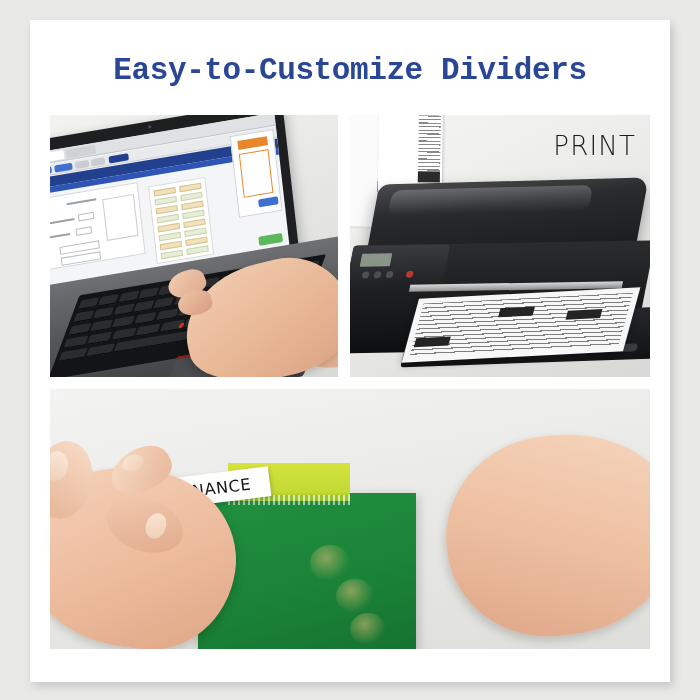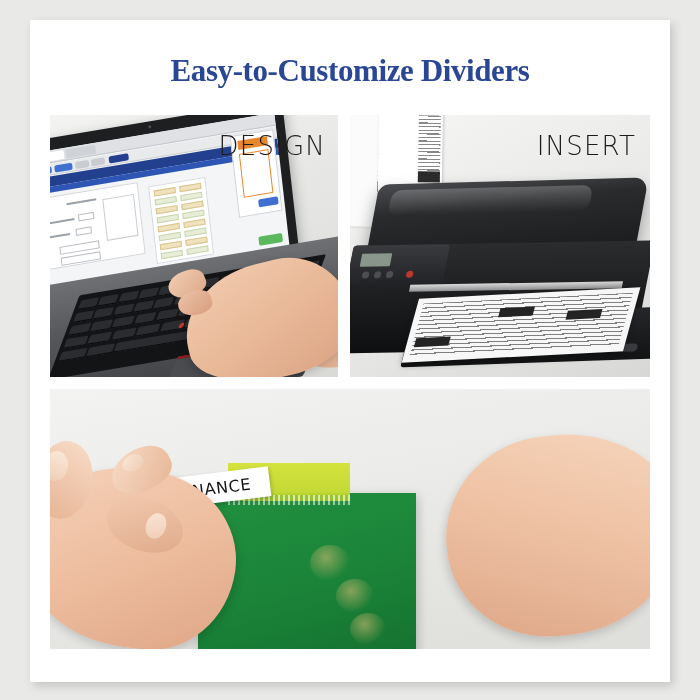--- a/index.html
+++ b/index.html
@@ -30,21 +30,21 @@
   #page-title {
     position: absolute;
     left: 0;
     top: 33px;
     width: 640px;
     text-align: center;
     color: #2a4795;
     font-size: 31px;
     font-weight: bold;
     letter-spacing: -0.4px;
-    font-family: Liberation Serif, serif;
+    font-family: Liberation Mono, monospace;
     white-space: nowrap;
   }
 
   
   #panel-grid {
     position: absolute;
     left: 20px;
     top: 95px;
     width: 600px;
     height: 545px;
@@ -588,21 +588,20 @@
         </div>
         <div id="trackpoint"></div>
       </div>
       <div id="trackpad"></div>
 
       <div id="design-wrist"></div>
       <div id="design-hand"></div>
       <div id="design-finger1"></div>
       <div id="design-finger2"></div>
 
-      <div class="panel-label" id="label-design">DESIGN</div>
     </div>
 
     <div class="panel" id="panel-print">
       <div class="panel-bg" id="print-bg"></div>
 
       <div class="feed-sheet" id="feed-a">
         <div class="feed-print-col"></div>
         <div class="feed-tab-black" style="top:70px;"></div>
       </div>
       <div class="feed-sheet" id="feed-b">
@@ -630,21 +629,21 @@
         <div id="out-tray-handle"></div>
       </div>
 
       <div id="out-sheet">
         <div id="out-sheet-lines"></div>
         <div class="out-tab" style="left:8px;top:40px;"></div>
         <div class="out-tab" style="left:84px;top:14px;"></div>
         <div class="out-tab" style="left:152px;top:20px;"></div>
       </div>
 
-      <div class="panel-label" id="label-print">INSERT</div>
+      <div class="panel-label" id="label-print">PRINT</div>
     </div>
 
     <div class="panel" id="panel-insert">
       <div class="panel-bg" id="insert-bg"></div>
 
       <div id="divider-body">
         <div class="knuckle" style="left:112px;top:52px;width:40px;height:36px;"></div>
         <div class="knuckle" style="left:138px;top:86px;width:38px;height:34px;"></div>
         <div class="knuckle" style="left:152px;top:120px;width:36px;height:32px;"></div>
       </div>

